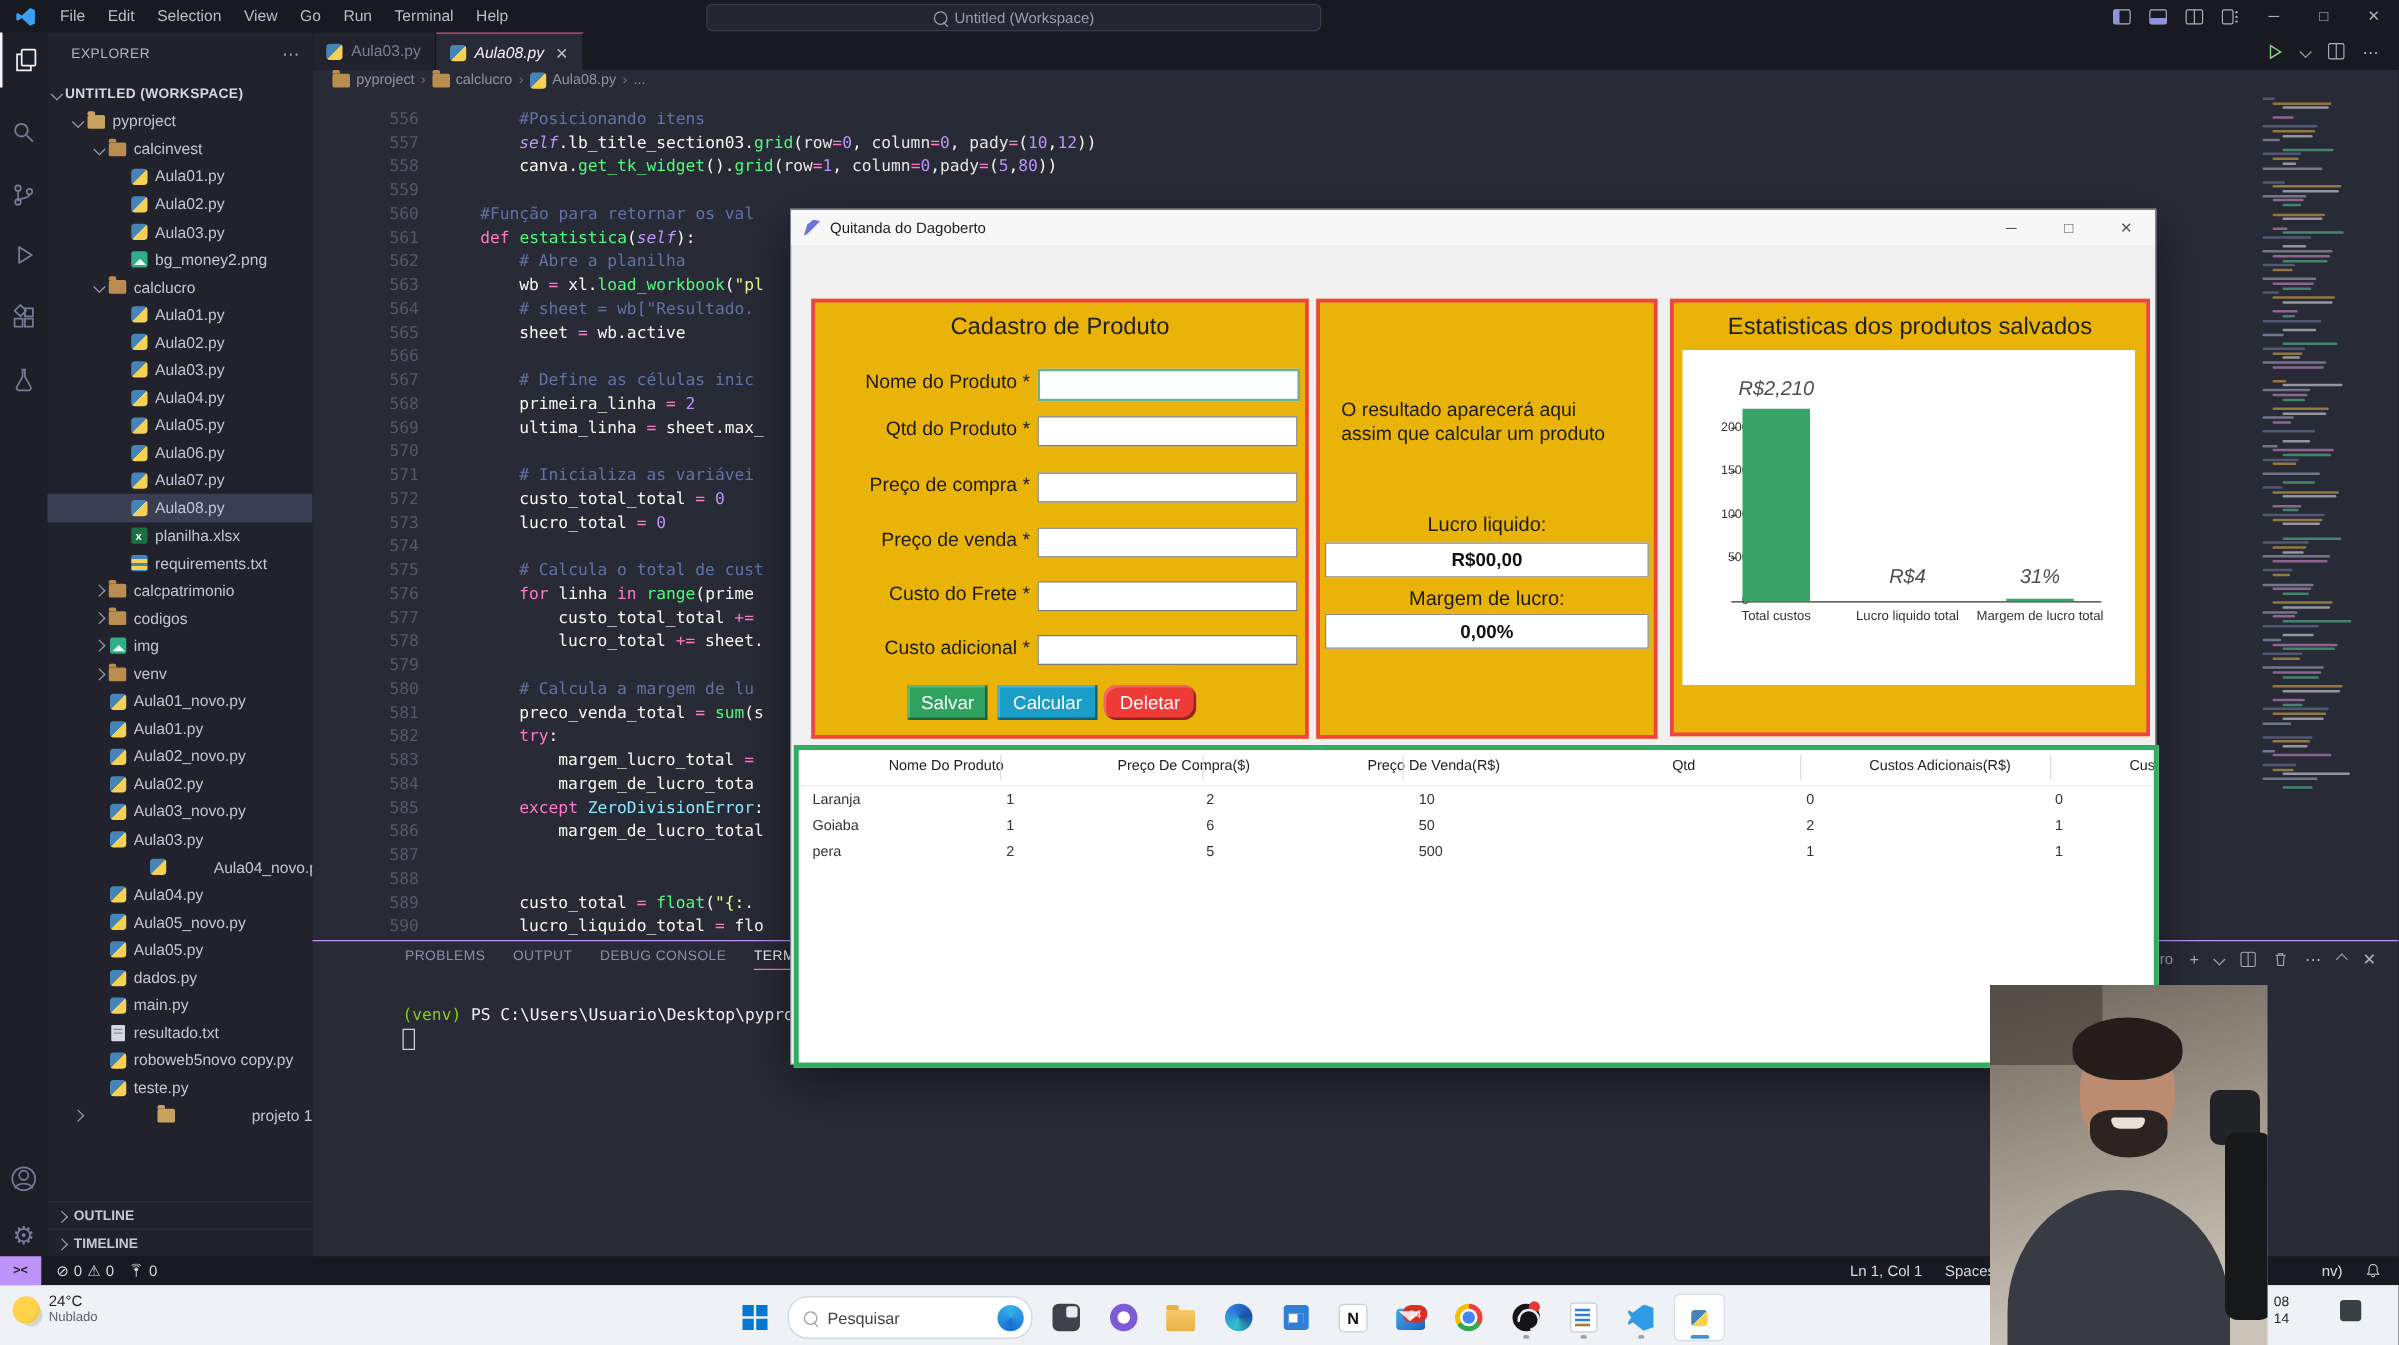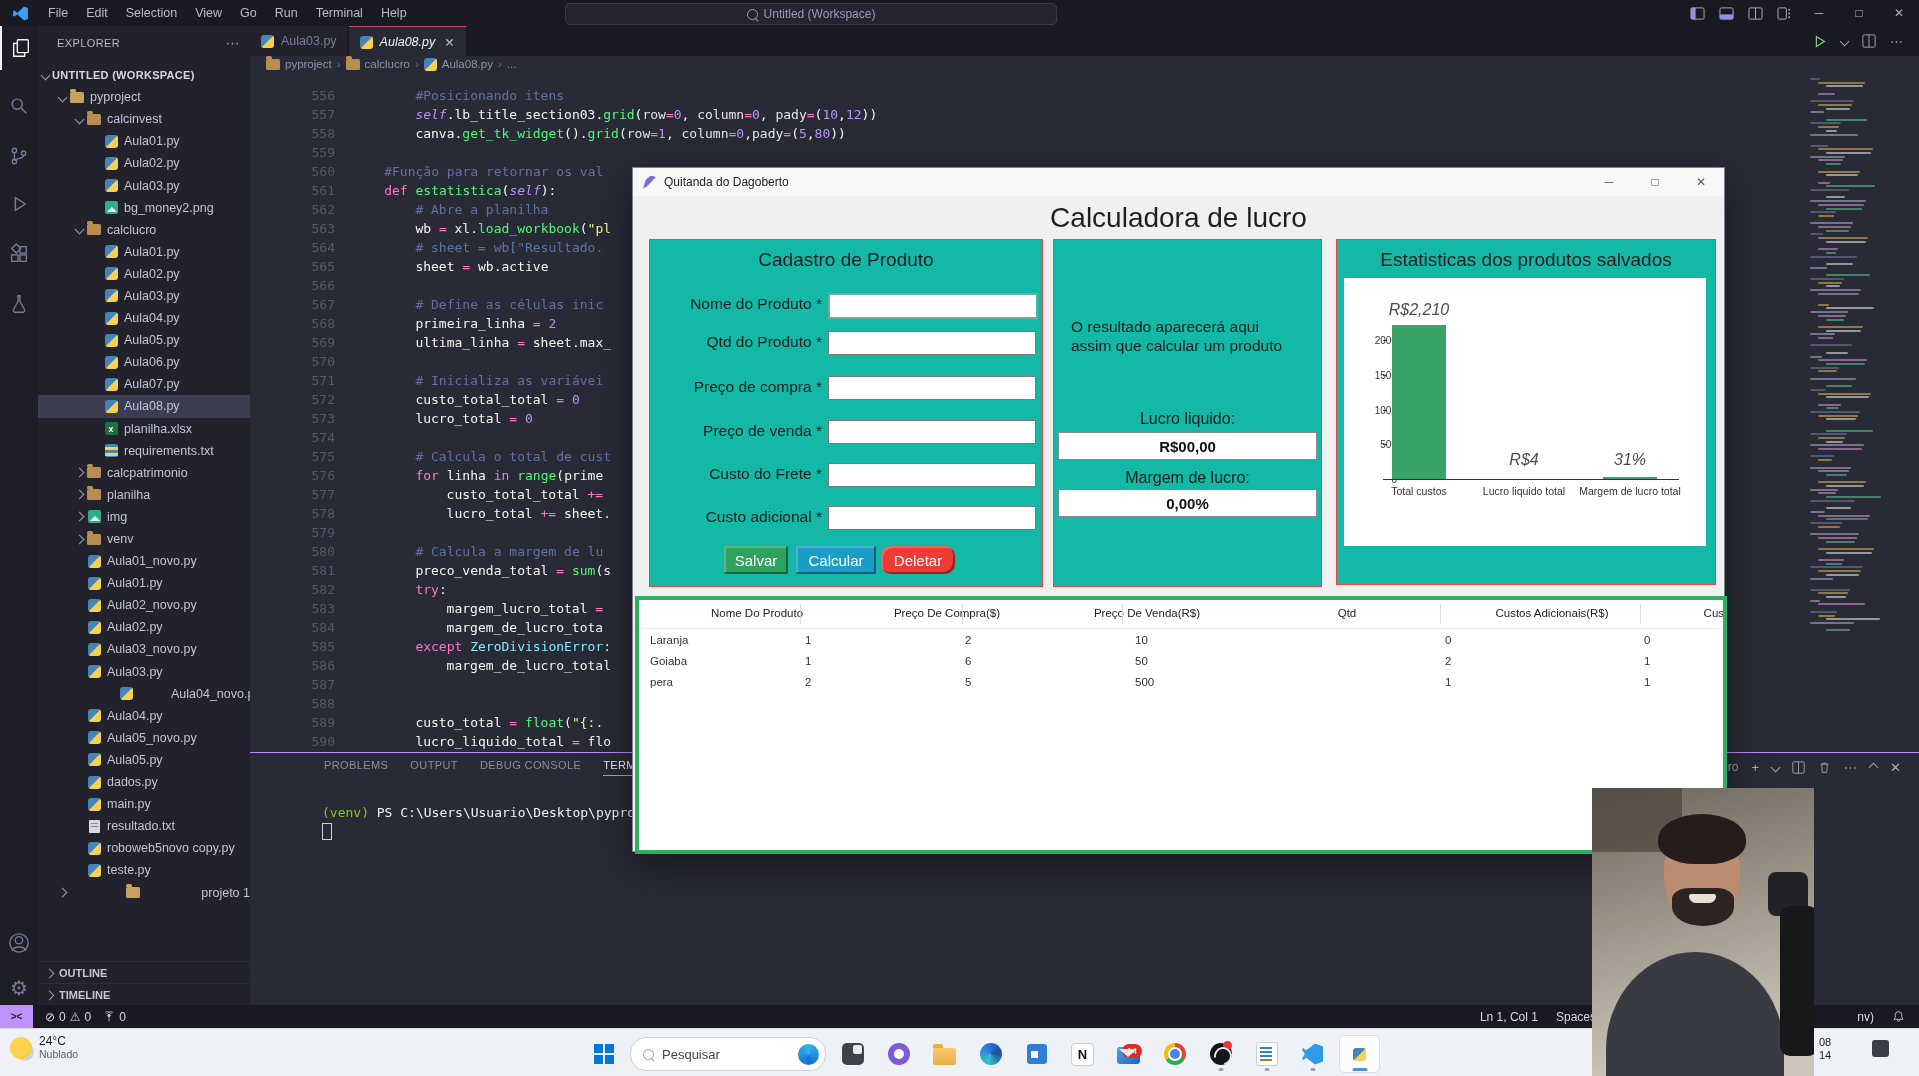--- a/index.html
+++ b/index.html
@@ -96,21 +96,21 @@
   
   #appwin{position:absolute;left:632px;top:167px;width:1091px;height:683px;background:#f0f0f0;
           border:1px solid #7f8389;box-shadow:0 14px 40px rgba(0,0,0,.45);z-index:30;color:#1c1c1c}
   #app-titlebar{position:absolute;left:0;top:0;right:0;height:28px;background:#f7f7f7;display:flex;align-items:center;
                 font-size:12px;color:#222}
   #tk-feather{width:13px;height:13px;margin:0 8px 0 10px;background:linear-gradient(135deg,#5b7fd4,#8a5fd4);
               clip-path:polygon(0 100%,22% 32%,60% 0,100% 12%,58% 55%,26% 86%)}
   #app-controls{margin-left:auto;display:flex}
   #app-controls .ac{width:46px;height:28px;display:flex;align-items:center;justify-content:center;color:#555;font-size:12px}
   #app-title{position:absolute;left:0;top:34px;width:100%;text-align:center;font-size:28px;color:#1f1f1f}
-  .tkpanel{position:absolute;background:#14b8a6;border:1px solid #ef4444}
+  .tkpanel{position:absolute;background:#eab308;border:3px solid #ef4444}
   .tkpanel h2{margin:0;padding-top:9px;text-align:center;font-size:19px;font-weight:normal;color:#1f1f1f}
   #cadastro{left:16px;top:71px;width:392px;height:346px}
   .frow{position:absolute;height:24px}
   .frow label{position:absolute;left:6px;width:166px;text-align:right;font-size:15.5px;color:#1c1c1c;top:2px;white-space:nowrap}
   .frow input{position:absolute;left:178px;width:202px;height:20px;border:1px solid #7a7a7a;background:#fff;outline:none;font-size:13px}
   .frow input.focus{border:2px solid #69b09a;height:20px}
   .tkbtn{position:absolute;height:28px;border:none;color:#fff;font-size:15px;font-family:"Liberation Sans",sans-serif;
          box-shadow:inset -2px -2px 0 rgba(0,0,0,.38),inset 2px 2px 0 rgba(255,255,255,.22)}
   #operacao{left:420px;top:71px;width:267px;height:346px}
   #op-info{position:absolute;left:17px;top:78px;width:230px;font-size:15.5px;line-height:18.5px;color:#1c1c1c}
@@ -431,21 +431,21 @@
         </span>
         <span>calcpatrimonio</span>
       </div>
       <div class="trow" style="padding-left: 34px;">
         <span class="chsl">
           <span class="chev right"></span>
         </span>
         <span class="fic">
           <span class="ic-folder"></span>
         </span>
-        <span>planilha</span>
+        <span>codigos</span>
       </div>
       <div class="trow" style="padding-left: 34px;">
         <span class="chsl">
           <span class="chev right"></span>
         </span>
         <span class="fic">
           <span class="ic-img"></span>
         </span>
         <span>img</span>
       </div>
@@ -804,21 +804,20 @@
 <div id="appwin">
   <div id="app-titlebar">
     <span id="tk-feather"></span>
     <span>Quitanda do Dagoberto</span>
     <div id="app-controls">
       <span class="ac">─</span>
       <span class="ac">□</span>
       <span class="ac">✕</span>
     </div>
   </div>
-  <div id="app-title">Calculadora de lucro</div>
 
   <section class="tkpanel" id="cadastro">
     <h2>Cadastro de Produto</h2>
     <div id="form-rows">
         <div class="frow" style="top: 53px; left: 0px; right: 0px;">
           <label>Nome do Produto *</label>
           <input class="focus" style="">
         </div>
         <div class="frow" style="top: 91px; left: 0px; right: 0px;">
           <label>Qtd do Produto *</label>

